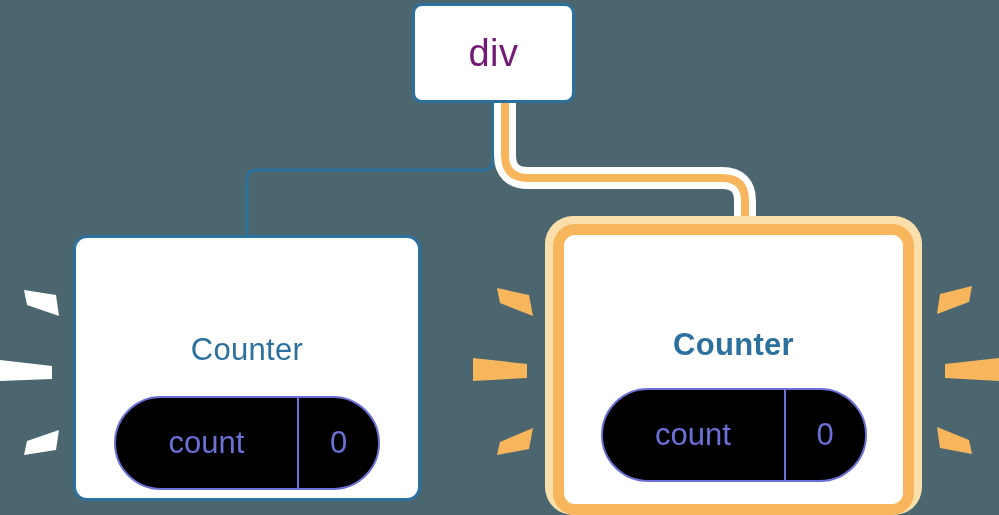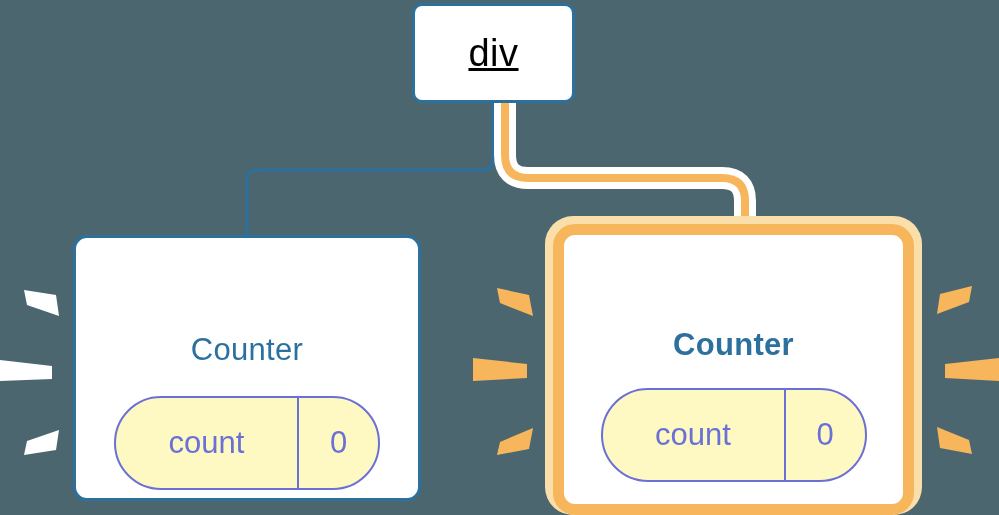--- a/index.html
+++ b/index.html
@@ -46,23 +46,22 @@
     height: 100px;
     border: 3px solid #2c719e;
     border-radius: 10px;
     display: flex;
     align-items: center;
     justify-content: center;
     z-index: 6;
   }
   .node-div .node-title {
     font-size: 38px;
-    color: #000000;
+    color: #701a75;
     letter-spacing: 0.5px;
-    text-decoration: underline;
   }
 
   .node-counter-left {
     left: 73px;
     top: 235px;
     width: 348px;
     height: 266px;
     border: 3px solid #2c719e;
     border-radius: 14px;
     z-index: 6;
@@ -116,21 +115,21 @@
 
   
   .pill {
     position: relative;
     display: flex;
     align-items: stretch;
     border: 2px solid #6b70d6;
     border-radius: 52px;
     box-sizing: border-box;
     height: 94px;
-    background: #fef9c3;
+    background: #000000;
     overflow: hidden;
   }
   .node-counter-left .pill {
     margin-top: 28px;
     width: 266px;
   }
   .node-counter-right .pill {
     margin-top: 25px;
     width: 266px;
   }

